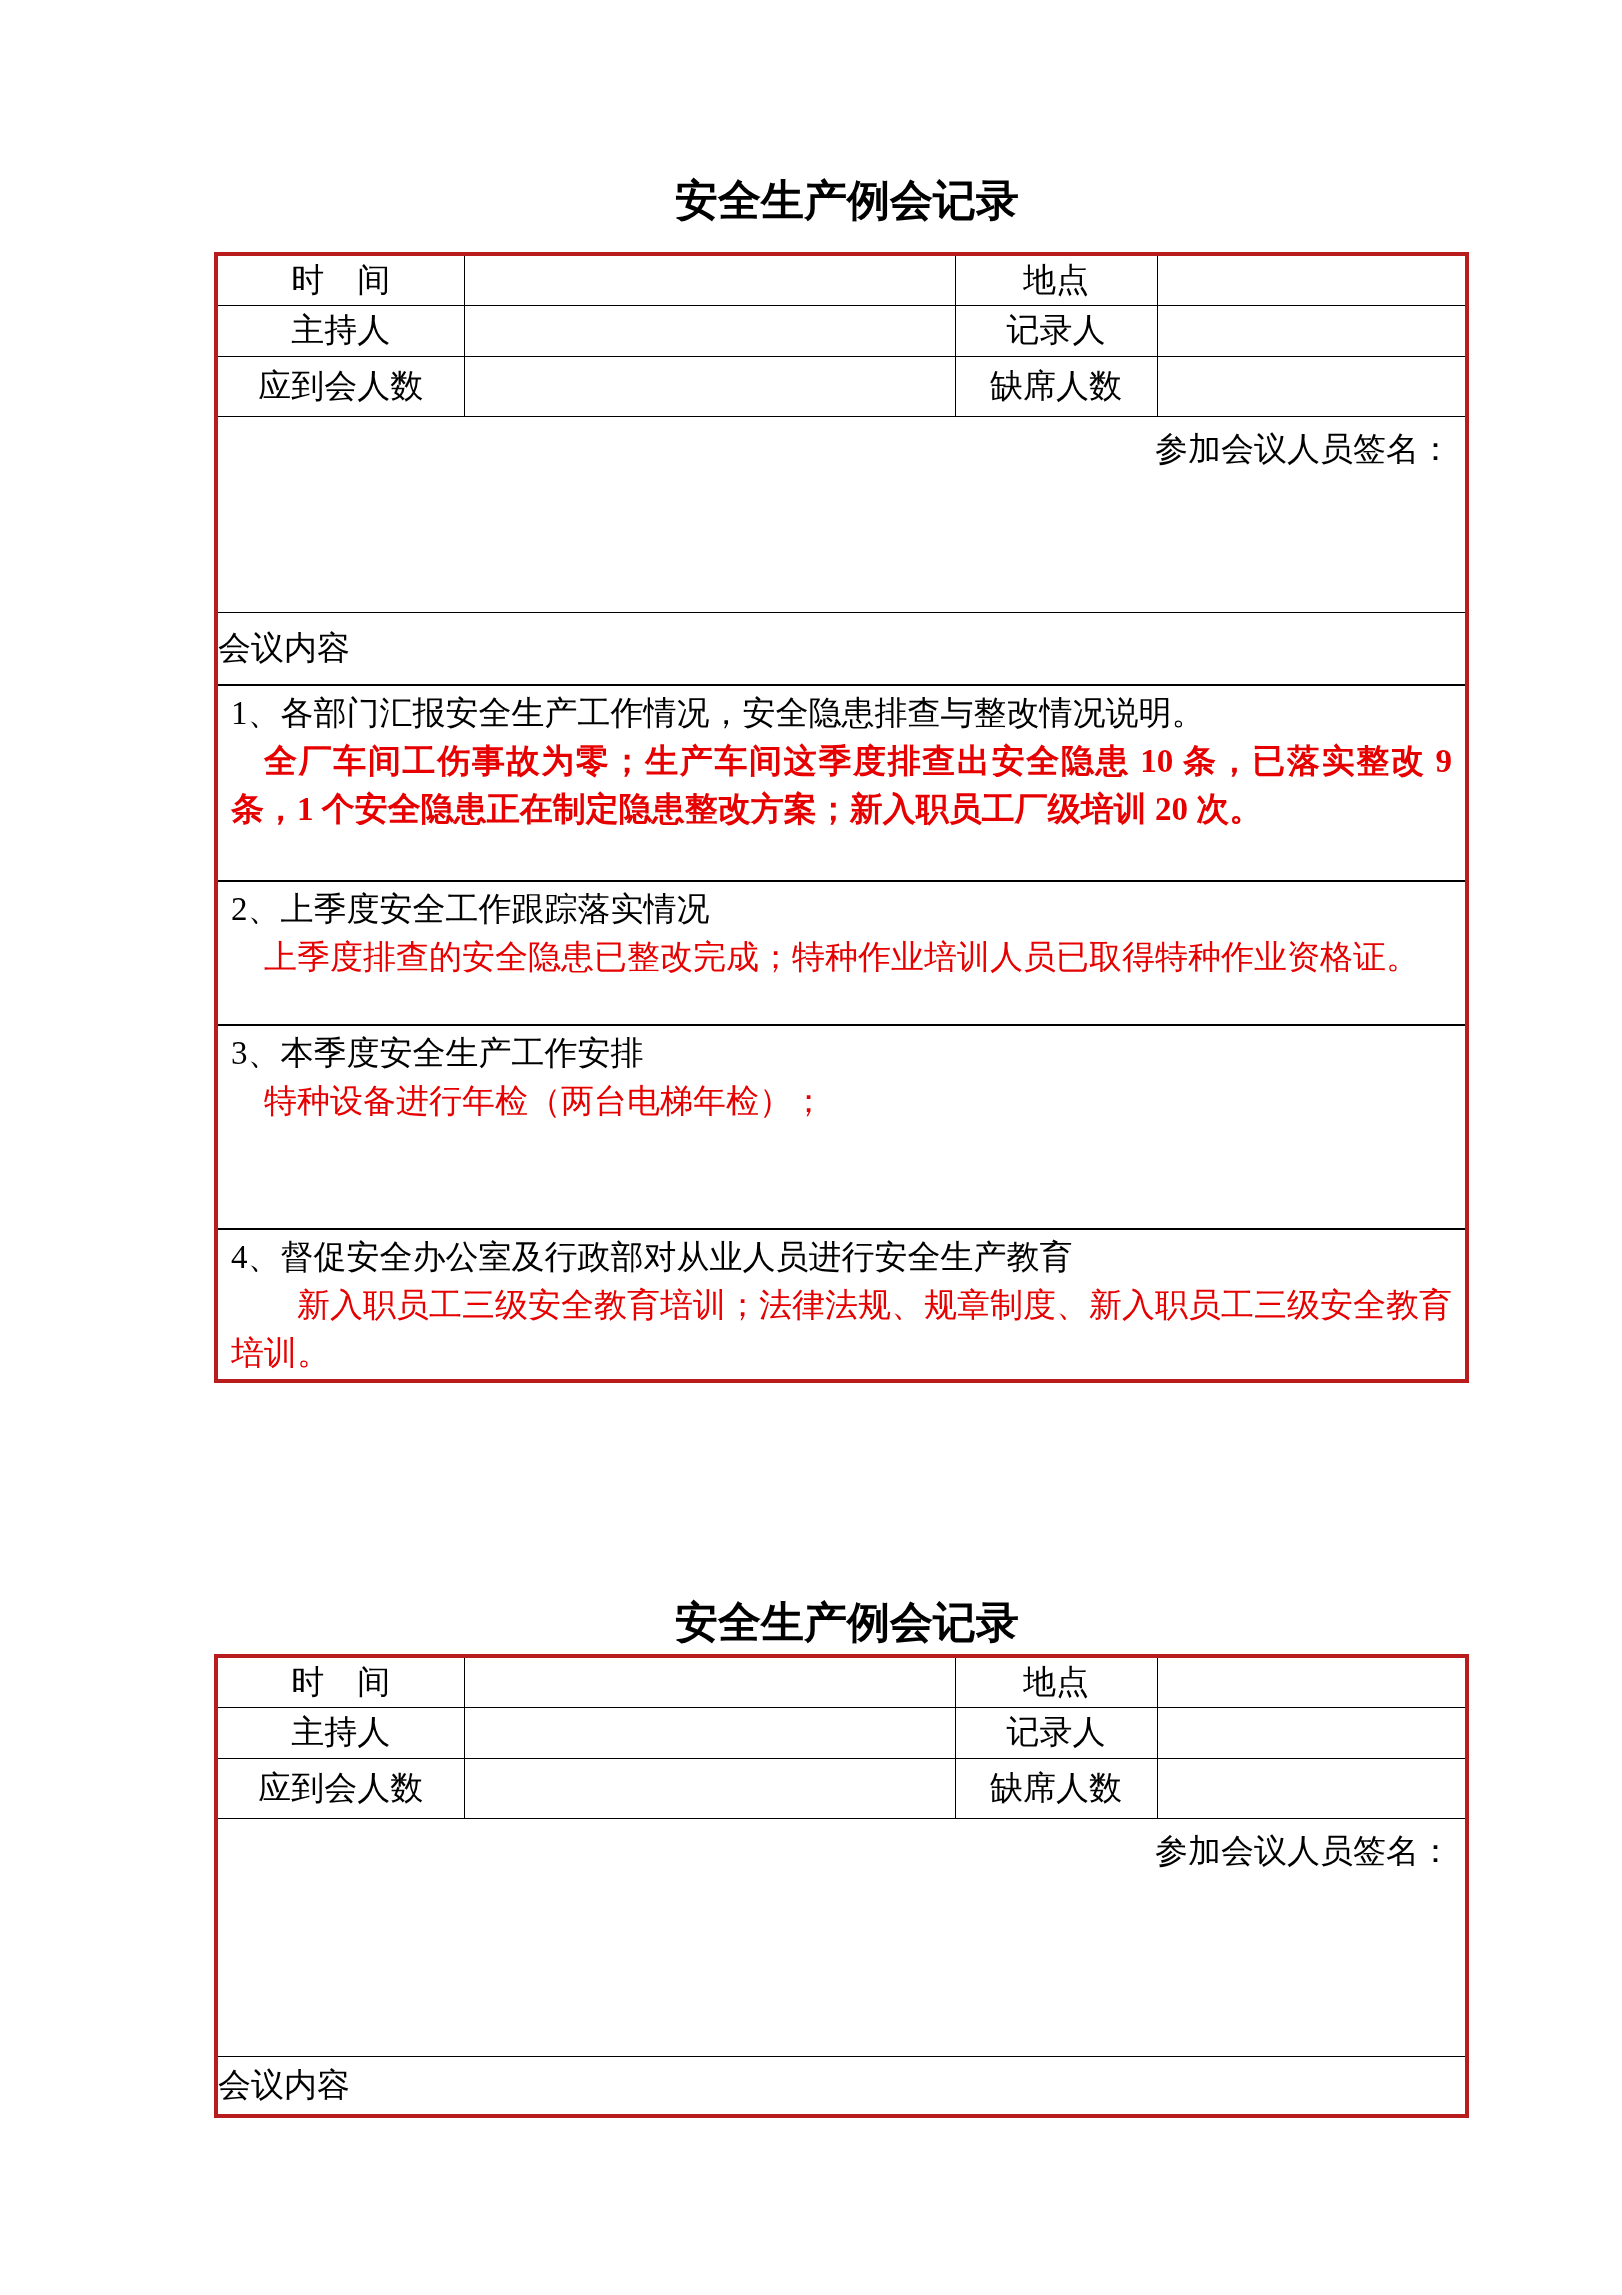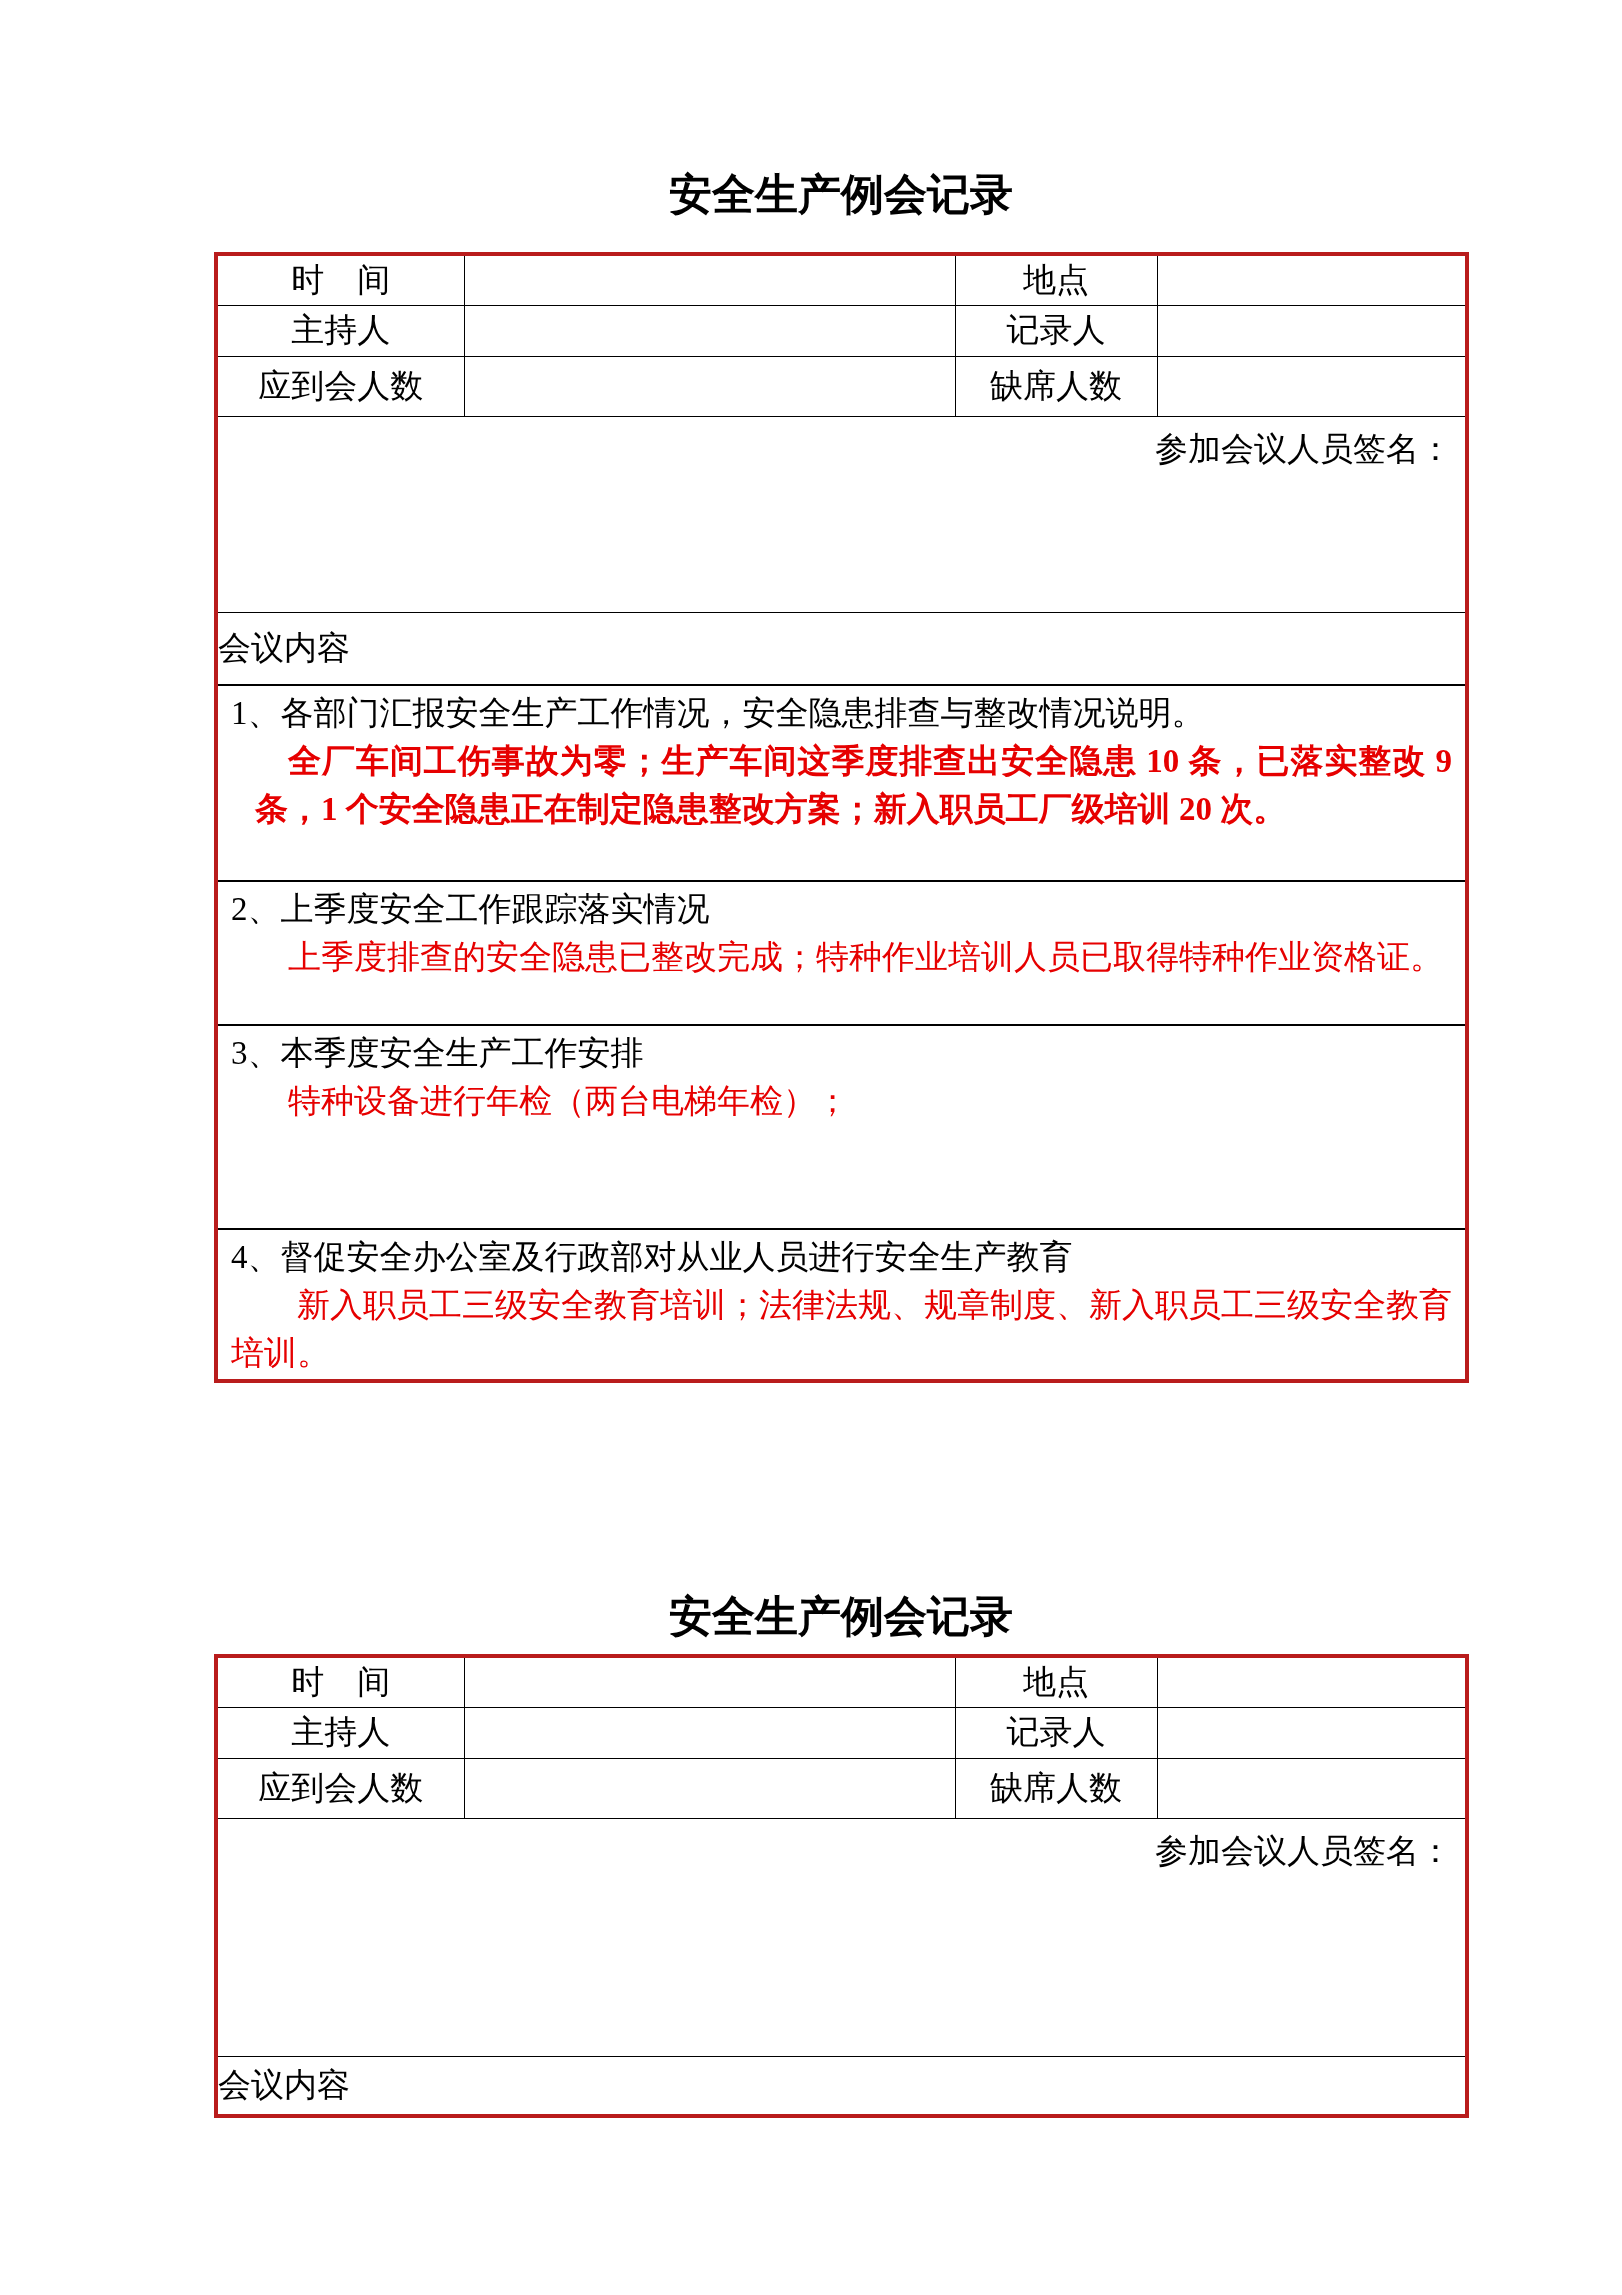--- a/index.html
+++ b/index.html
@@ -9,21 +9,21 @@
     height: 2295px;
     background: #ffffff;
     color: #000000;
     font-family: "Liberation Serif", "DejaVu Serif", serif;
     overflow: hidden;
   }
   .doc-title {
     position: absolute;
     left: 214px;
     width: 1250px;
-    margin: 2px;
+    margin: 8px;
     text-align: center;
     font-size: 43px;
     font-weight: bold;
     line-height: 1.2;
   }
   #title-1 { top: 167px; }
   #title-2 { top: 1589px; }
 
   table.rec {
     position: absolute;
@@ -62,21 +62,21 @@
     line-height: 48px;
     border-top-width: 2px;
     border-bottom-width: 2px;
     font-family: Liberation Serif, serif;
   }
   .heading { text-align: left; }
   .detail {
     color: var(--red, #e60000);
     text-align: justify;
   }
-  .detail.ind1 { text-indent: 1em; margin-left: 24px; }
+  .detail.ind1 { text-indent: 1em; }
   .detail.ind2 { text-indent: 2em; }
   .detail.bold { font-weight: bold; }
 </style>
 </head>
 <body>
 
 <div class="page">
 
   <h1 class="doc-title" id="title-1">安全生产例会记录</h1>
 

